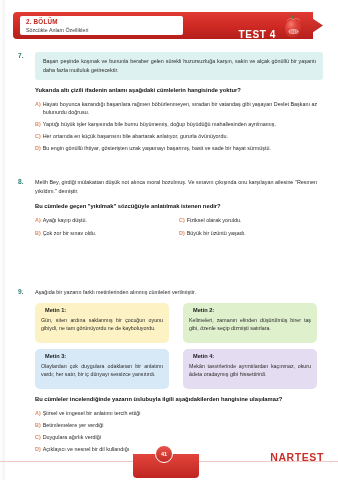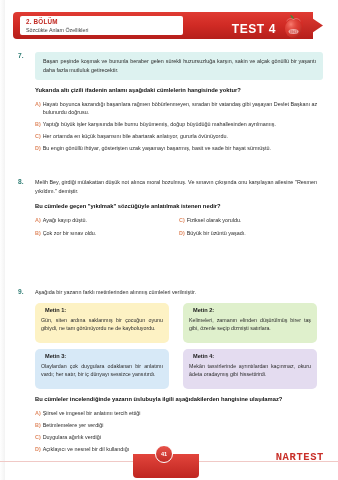--- a/index.html
+++ b/index.html
@@ -68,22 +68,22 @@
     letter-spacing: .2px;
     line-height: 8px;
   }
   .bolum-sub {
     font-size: 5.3px;
     color: #3b3b3b;
     line-height: 8px;
   }
   .test-label {
     position: absolute;
-    right: 47px; top: 10px;
-    font-size: 12px;
+    right: 47px; top: 17px;
+    font-size: 10px;
     font-weight: bold;
     color: #ffffff;
     letter-spacing: .6px;
   }
   .apple-badge {
     position: absolute;
     right: 18px; top: 2px;
     width: 23px; height: 25px;
   }
 
@@ -227,21 +227,21 @@
     align-items: center;
     justify-content: center;
   }
   .brand {
     position: absolute;
     right: 14px; bottom: 17px;
     font-size: 10.5px;
     font-weight: bold;
     color: #c9302a;
     letter-spacing: .6px;
-    font-family: Liberation Mono, monospace;
+    font-family: Liberation Sans, sans-serif;
   }
 </style>
 </head>
 <body>
 
 <div class="page">
 
   <div class="page-edge-left"></div>
 
   <div class="header">

